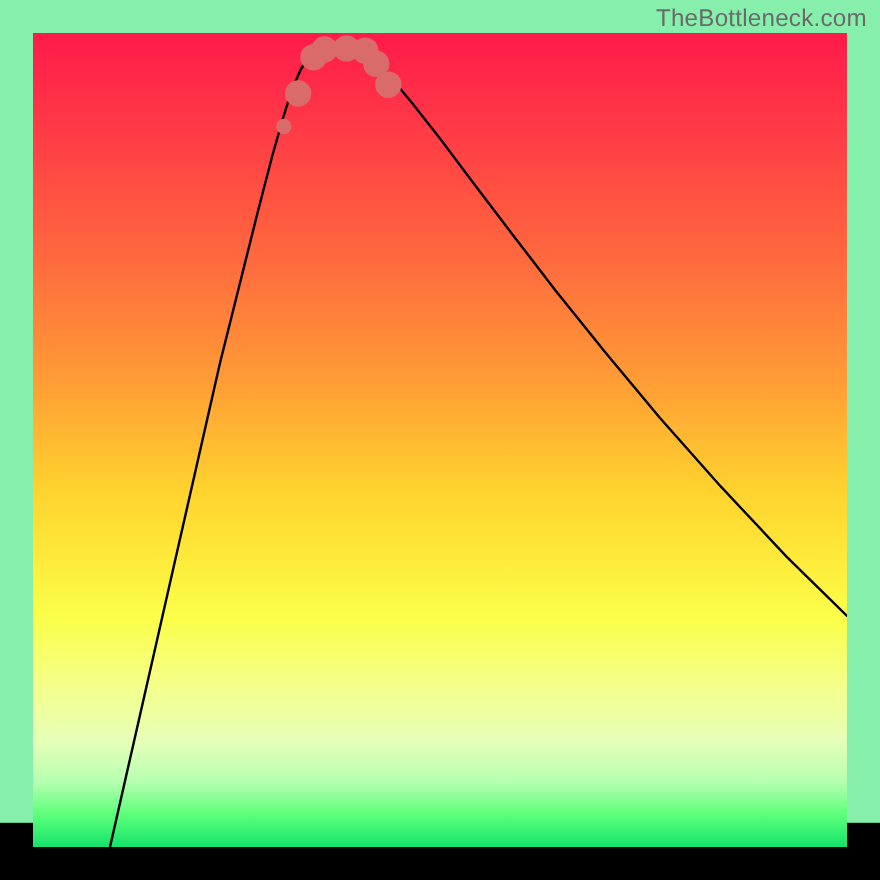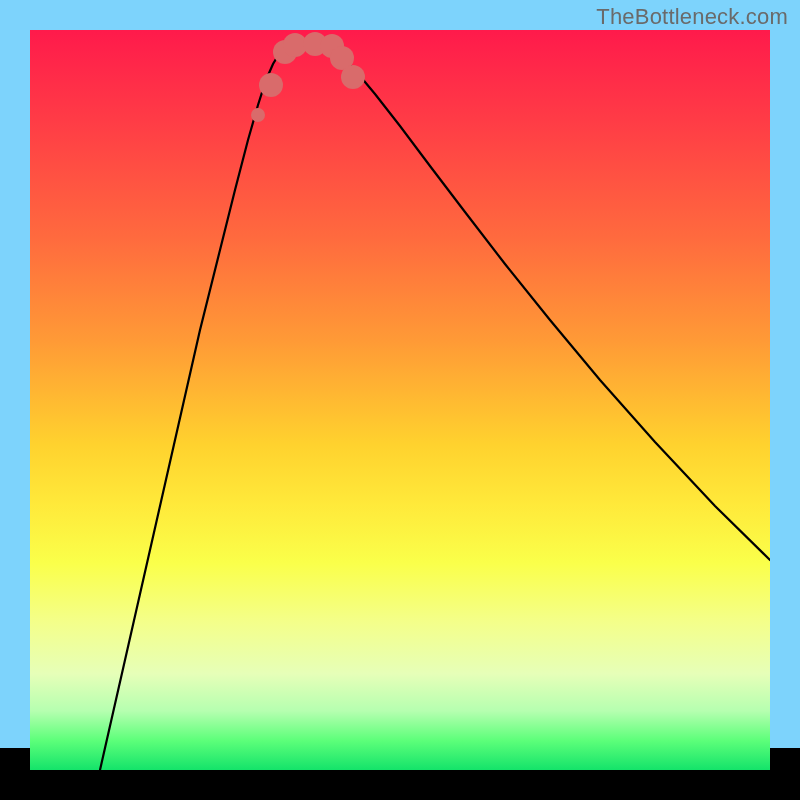--- a/index.html
+++ b/index.html
@@ -10,21 +10,21 @@
     background: #000;
     overflow: hidden;
     font-family: Arial, Helvetica, sans-serif;
   }
   .frame {
     position: absolute;
     left: 0;
     top: 0;
     width: 800px;
     height: 748px;
-    background: #7dd3fc;
+    background: #86efac;
   }
   .plot {
     position: absolute;
     left: 30px;
     top: 30px;
     width: 740px;
     height: 740px;
     background: linear-gradient(
       to bottom,
       #ff1a4b 0%,

